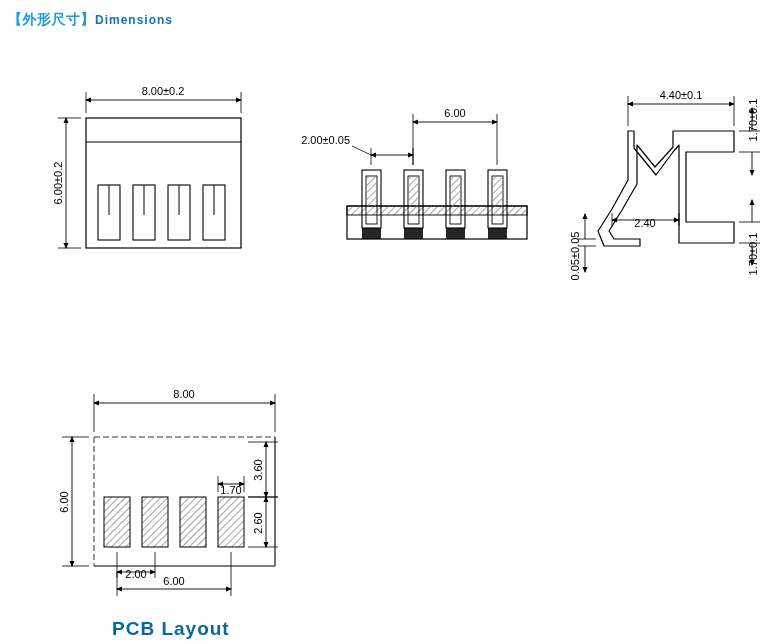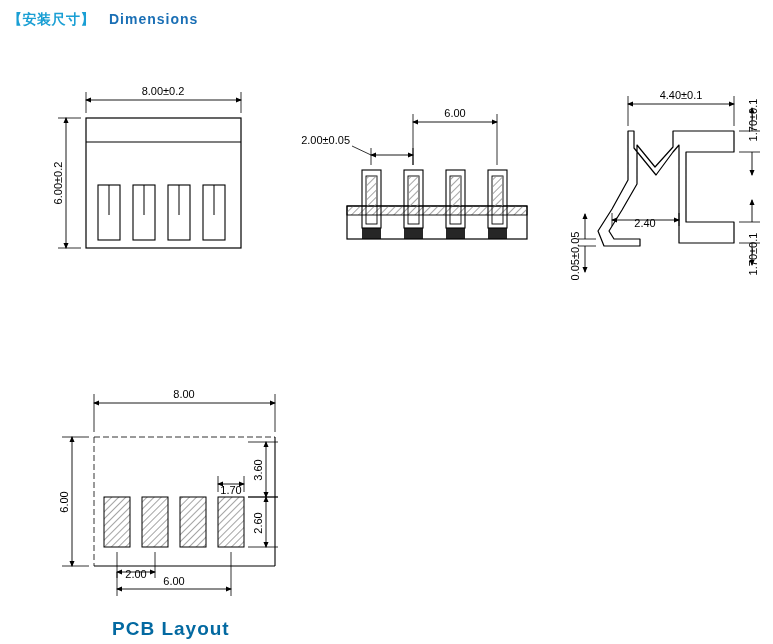--- a/index.html
+++ b/index.html
@@ -29,22 +29,21 @@
   }
   .section-title .cn {
     color: #1a9fd4;
     font-weight: bold;
     font-family: "DejaVu Sans", sans-serif;
     font-size: 14px;
   }
   .section-title .en {
     color: #1a6fb5;
     font-weight: bold;
-    margin-left: 14px;
-    font-size: 14px;
+    font-size: 12px;
     letter-spacing: 1px;
   }
   .caption {
     position: absolute;
     color: #0369a1;
     font-weight: bold;
     font-size: 19px;
     letter-spacing: 1px;
     white-space: nowrap;
   }
@@ -61,21 +60,21 @@
     font-size: 11px;
     fill: #000;
   }
 </style>
 </head>
 <body>
 
 <div class="page">
 
   <div class="section-title" style="left:8px; top:10px;">
-    <span class="cn">【安装尺寸】</span><span class="en">Dimensions</span>
+    <span class="cn">【外形尺寸】</span><span class="en">Dimensions</span>
   </div>
 
 
   <div class="caption" style="left:112px; top:618px;">PCB Layout</div>
 
   <svg class="draw" viewBox="0 0 773 644">
     <defs>
       <pattern id="hatch" width="5" height="5" patternTransform="rotate(45)" patternUnits="userSpaceOnUse">
         <line x1="0" y1="0" x2="0" y2="5" stroke="#8d8d8d" stroke-width="1.6"></line>
       </pattern>

